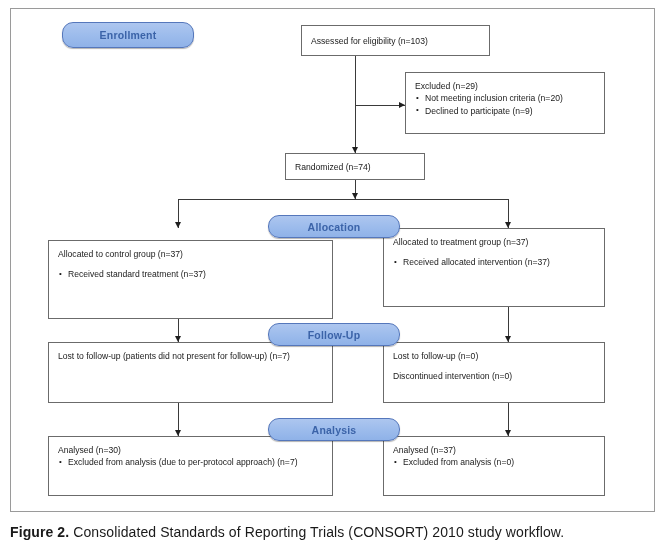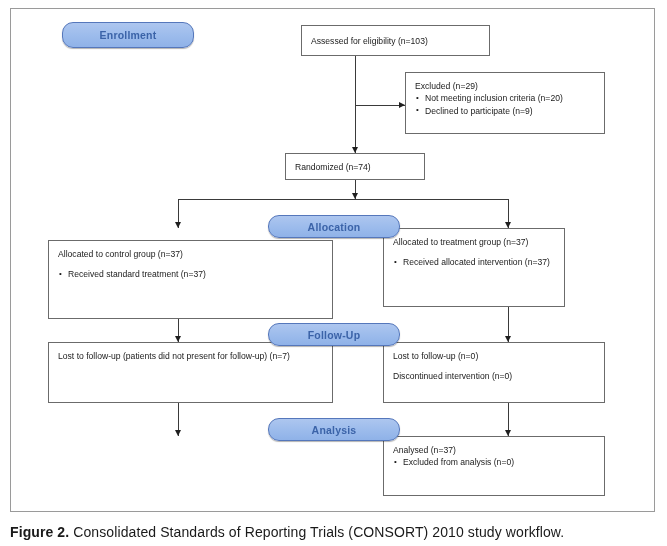--- a/index.html
+++ b/index.html
@@ -169,21 +169,21 @@
   <div class="stage-banner" style="left:268px; top:215px; width:132px; height:23px;">
     <span>Allocation</span>
   </div>
 
   <div class="flow-box" style="left:48px; top:228px; width:285px; height:79px;margin-top:12px;">
     <span class="line">Allocated to control group (n=37)</span>
     <span class="spacer-line"></span>
     <span class="bullet-line">Received standard treatment (n=37)</span>
   </div>
 
-  <div class="flow-box" style="left:383px; top:228px; width:182px; height:79px;">
+  <div class="flow-box" style="left:383px; top:228px; width:222px; height:79px;">
     <span class="line">Allocated to treatment group (n=37)</span>
     <span class="spacer-line"></span>
     <span class="bullet-line">Received allocated intervention (n=37)</span>
   </div>
 
   <div class="conn conn-v" style="left:178px; top:307px; height:35px;"></div>
   <div class="arrow-down" style="left:175px; top:336px;"></div>
   <div class="conn conn-v" style="left:508px; top:307px; height:35px;"></div>
   <div class="arrow-down" style="left:505px; top:336px;"></div>
 
@@ -203,20 +203,24 @@
 
   <div class="conn conn-v" style="left:178px; top:403px; height:33px;"></div>
   <div class="arrow-down" style="left:175px; top:430px;"></div>
   <div class="conn conn-v" style="left:508px; top:403px; height:33px;"></div>
   <div class="arrow-down" style="left:505px; top:430px;"></div>
 
   <div class="stage-banner" style="left:268px; top:418px; width:132px; height:23px;">
     <span>Analysis</span>
   </div>
 
+  <div class="flow-box" style="left:48px; top:436px; width:285px; height:60px;">
+    <span class="line">Analysed  (n=30)</span>
+    <span class="bullet-line">Excluded from analysis (due to per-protocol approach) (n=7)</span>
+  </div>
 
   <div class="flow-box" style="left:383px; top:436px; width:222px; height:60px;">
     <span class="line">Analysed  (n=37)</span>
     <span class="bullet-line">Excluded from analysis (n=0)</span>
   </div>
 
 </div>
 
 <div id="figure-caption">
   <span class="cap-label">Figure 2.</span>

